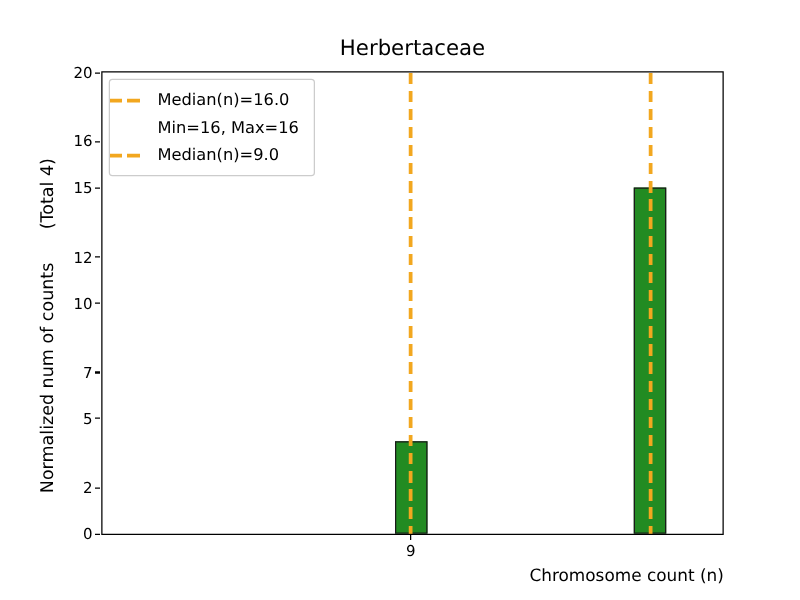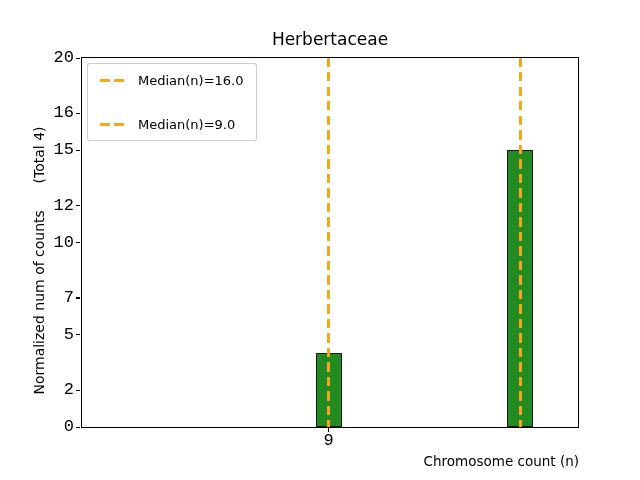--- a/index.html
+++ b/index.html
@@ -21,47 +21,48 @@
     font-size:13.5px;
   }
   .y-label{
     position:absolute;left:-131px;top:252px;width:340px;height:17px;
     text-align:center;font-size:14px;line-height:17px;white-space:pre;
     transform:rotate(-90deg);
   }
   .bar{position:absolute;box-sizing:border-box;z-index:1;}
   .vline{position:absolute;z-index:2;}
   .tick{position:absolute;background:#000;}
-  .tick-label{position:absolute;font-size:17px;line-height:14px;font-family:Liberation Mono, monospace;}
+  .tick-label{position:absolute;font-size:12px;line-height:14px;}
   .ytick-label{width:34px;text-align:right;}
   .xtick-label{width:40px;text-align:center;}
   .legend{
     position:absolute;left:5px;top:5px;z-index:3;
     background:rgba(255,255,255,0.85);border:1px solid #cccccc;
-    border-radius:3px;padding:5px 12px 5px 12px;
+    border-radius:3px;padding:5px 12px 5px 0;
   }
   .legend-row{display:flex;align-items:center;height:22px;}
   .legend-handle{width:25px;height:3px;margin-right:13px;flex:0 0 25px;}
   .legend-label{font-size:13px;white-space:nowrap;}
 </style>
 </head>
 <body>
 
 <div class="figure">
   <div class="chart-title">Herbertaceae</div>
   <div class="y-label">Normalized num of counts      (Total 4)</div>
   <div class="x-label">Chromosome count (n)</div>
   <div class="plot-area">
     <div class="legend">
         <div class="legend-row">
           <div class="legend-handle" style="background: repeating-linear-gradient(90deg, rgb(242, 167, 31) 0px, rgb(242, 167, 31) 10px, transparent 10px, transparent 14px);"></div>
           <div class="legend-label">Median(n)=16.0</div>
         </div>
         <div class="legend-row">
           <div class="legend-handle"></div>
+          <div class="legend-label">Min=16, Max=16</div>
         </div>
         <div class="legend-row">
           <div class="legend-handle" style="background: repeating-linear-gradient(90deg, rgb(242, 167, 31) 0px, rgb(242, 167, 31) 10px, transparent 10px, transparent 14px);"></div>
           <div class="legend-label">Median(n)=9.0</div>
         </div>
       </div>
   <div class="bar" style="left: 233.613px; top: 295.2px; width: 26.0331px; height: 73.8px; background: rgb(34, 139, 34); border: 1px solid rgb(26, 26, 26);"></div>
       <div class="bar" style="left: 425.436px; top: 92.25px; width: 26.0331px; height: 276.75px; background: rgb(34, 139, 34); border: 1px solid rgb(26, 26, 26);"></div>
       <div class="vline" style="left: 437.203px; top: 0px; width: 2.5px; height: 369px; background: repeating-linear-gradient(rgb(242, 167, 31) 0px, rgb(242, 167, 31) 9px, transparent 9px, transparent 14.5px);"></div>
       <div class="vline" style="left: 245.38px; top: 0px; width: 2.5px; height: 369px; background: repeating-linear-gradient(rgb(242, 167, 31) 0px, rgb(242, 167, 31) 9px, transparent 9px, transparent 14.5px);"></div>

